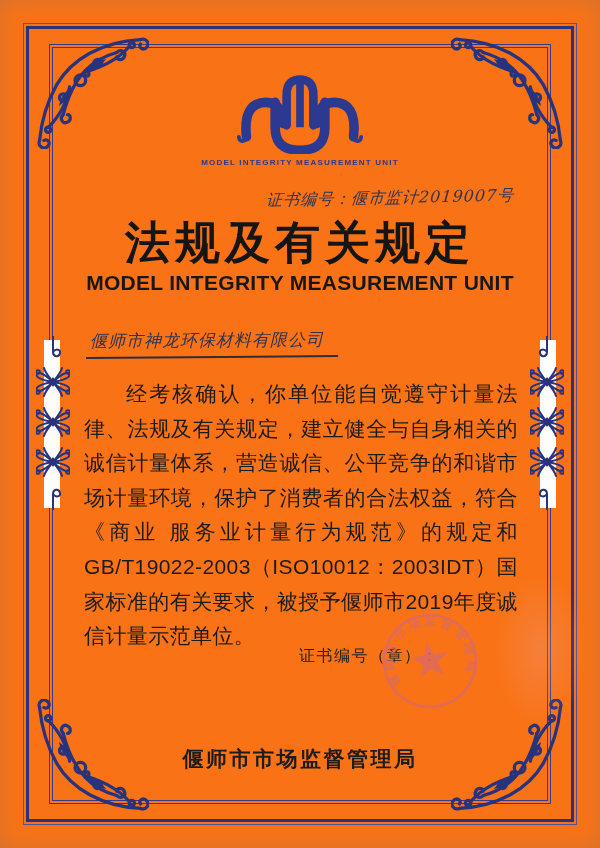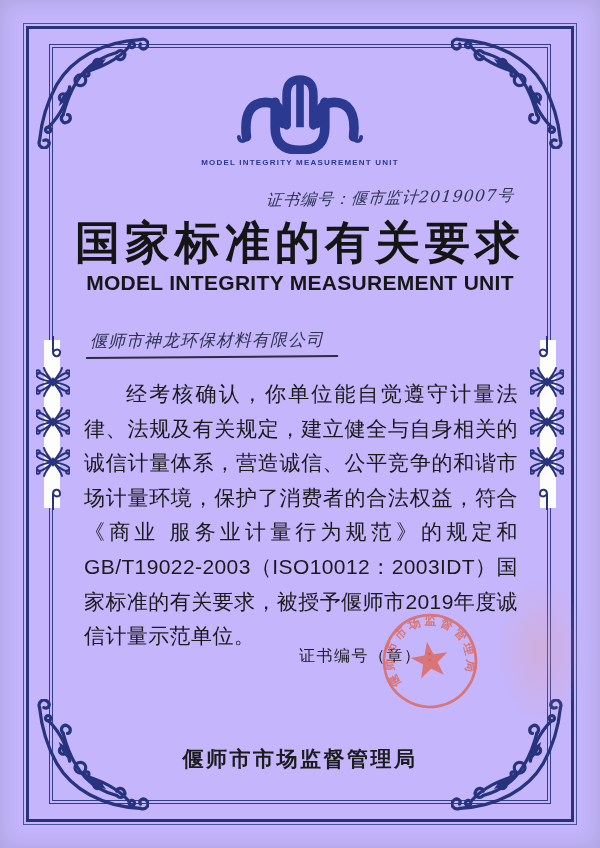--- a/index.html
+++ b/index.html
@@ -1,18 +1,18 @@
 <!DOCTYPE html>
 <html><head>
 <meta charset="utf-8">
 <style>
   html,body { margin:0; padding:0; background:#6e6e72; }
   .page {
     position:relative; width:600px; height:848px; margin:0 auto;
-    background:#c4b5fd; overflow:hidden;
+    background:#f97316; overflow:hidden;
     font-family:"Liberation Sans", sans-serif;
     box-shadow: inset 0 0 22px rgba(110,110,125,.28);
   }
   
   .frame-outer  { position:absolute; inset:23px; border:1px solid #4a5497; pointer-events:none; }
   .frame-outer2 { position:absolute; inset:26px; border:3px solid #28337e; pointer-events:none; }
   .frame-inner  { position:absolute; inset:44px 49px; border:1px solid #323e8b; pointer-events:none; }
   .frame-inner2 { position:absolute; inset:47px 52px; border:1px solid #323e8b; pointer-events:none; }
   .side-gap { position:absolute; top:340px; height:168px; width:16px; background:#fdfdfc; }
   .side-gap.l { left:44px; } .side-gap.r { right:44px; }
@@ -144,21 +144,21 @@
         <path d="M56,60 L56,28 C56,16 62,12 70,12 C78,12 84,16 84,28 L84,60" stroke-width="9"></path>
         <path d="M44,36 L44,62 C44,80 54,86 70,86 C86,86 96,80 96,62 L96,36" stroke-width="10"></path>
       </g>
       <rect x="66" y="10" width="8" height="52" fill="#2b3990"></rect>
     </svg>
   </div>
   <div class="logo-caption">MODEL INTEGRITY MEASUREMENT UNIT</div>
 
   <div class="cert-no"><span>证书编号：</span><span>偃市监计2019007号</span></div>
 
-  <div class="title-zh">国家标准的有关要求</div>
+  <div class="title-zh">法规及有关规定</div>
   <div class="title-en">MODEL INTEGRITY MEASUREMENT UNIT</div>
 
   <div class="company">偃师市神龙环保材料有限公司</div>
 
   <div class="body-text">经考核确认，你单位能自觉遵守计量法律、法规及有关规定，建立健全与自身相关的诚信计量体系，营造诚信、公平竞争的和谐市场计量环境，保护了消费者的合法权益，符合《商业 服务业计量行为规范》的规定和GB/T19022-2003（ISO10012：2003IDT）国家标准的有关要求，被授予偃师市2019年度诚信计量示范单位。</div>
 
   <div class="issuer-label">证书编号（章）：</div>
   <div class="blush"></div>
   <svg class="seal" viewBox="0 0 96 96">
     <circle cx="48" cy="48" r="45" fill="none" stroke="#dd6a5f" stroke-width="2.6"></circle>

